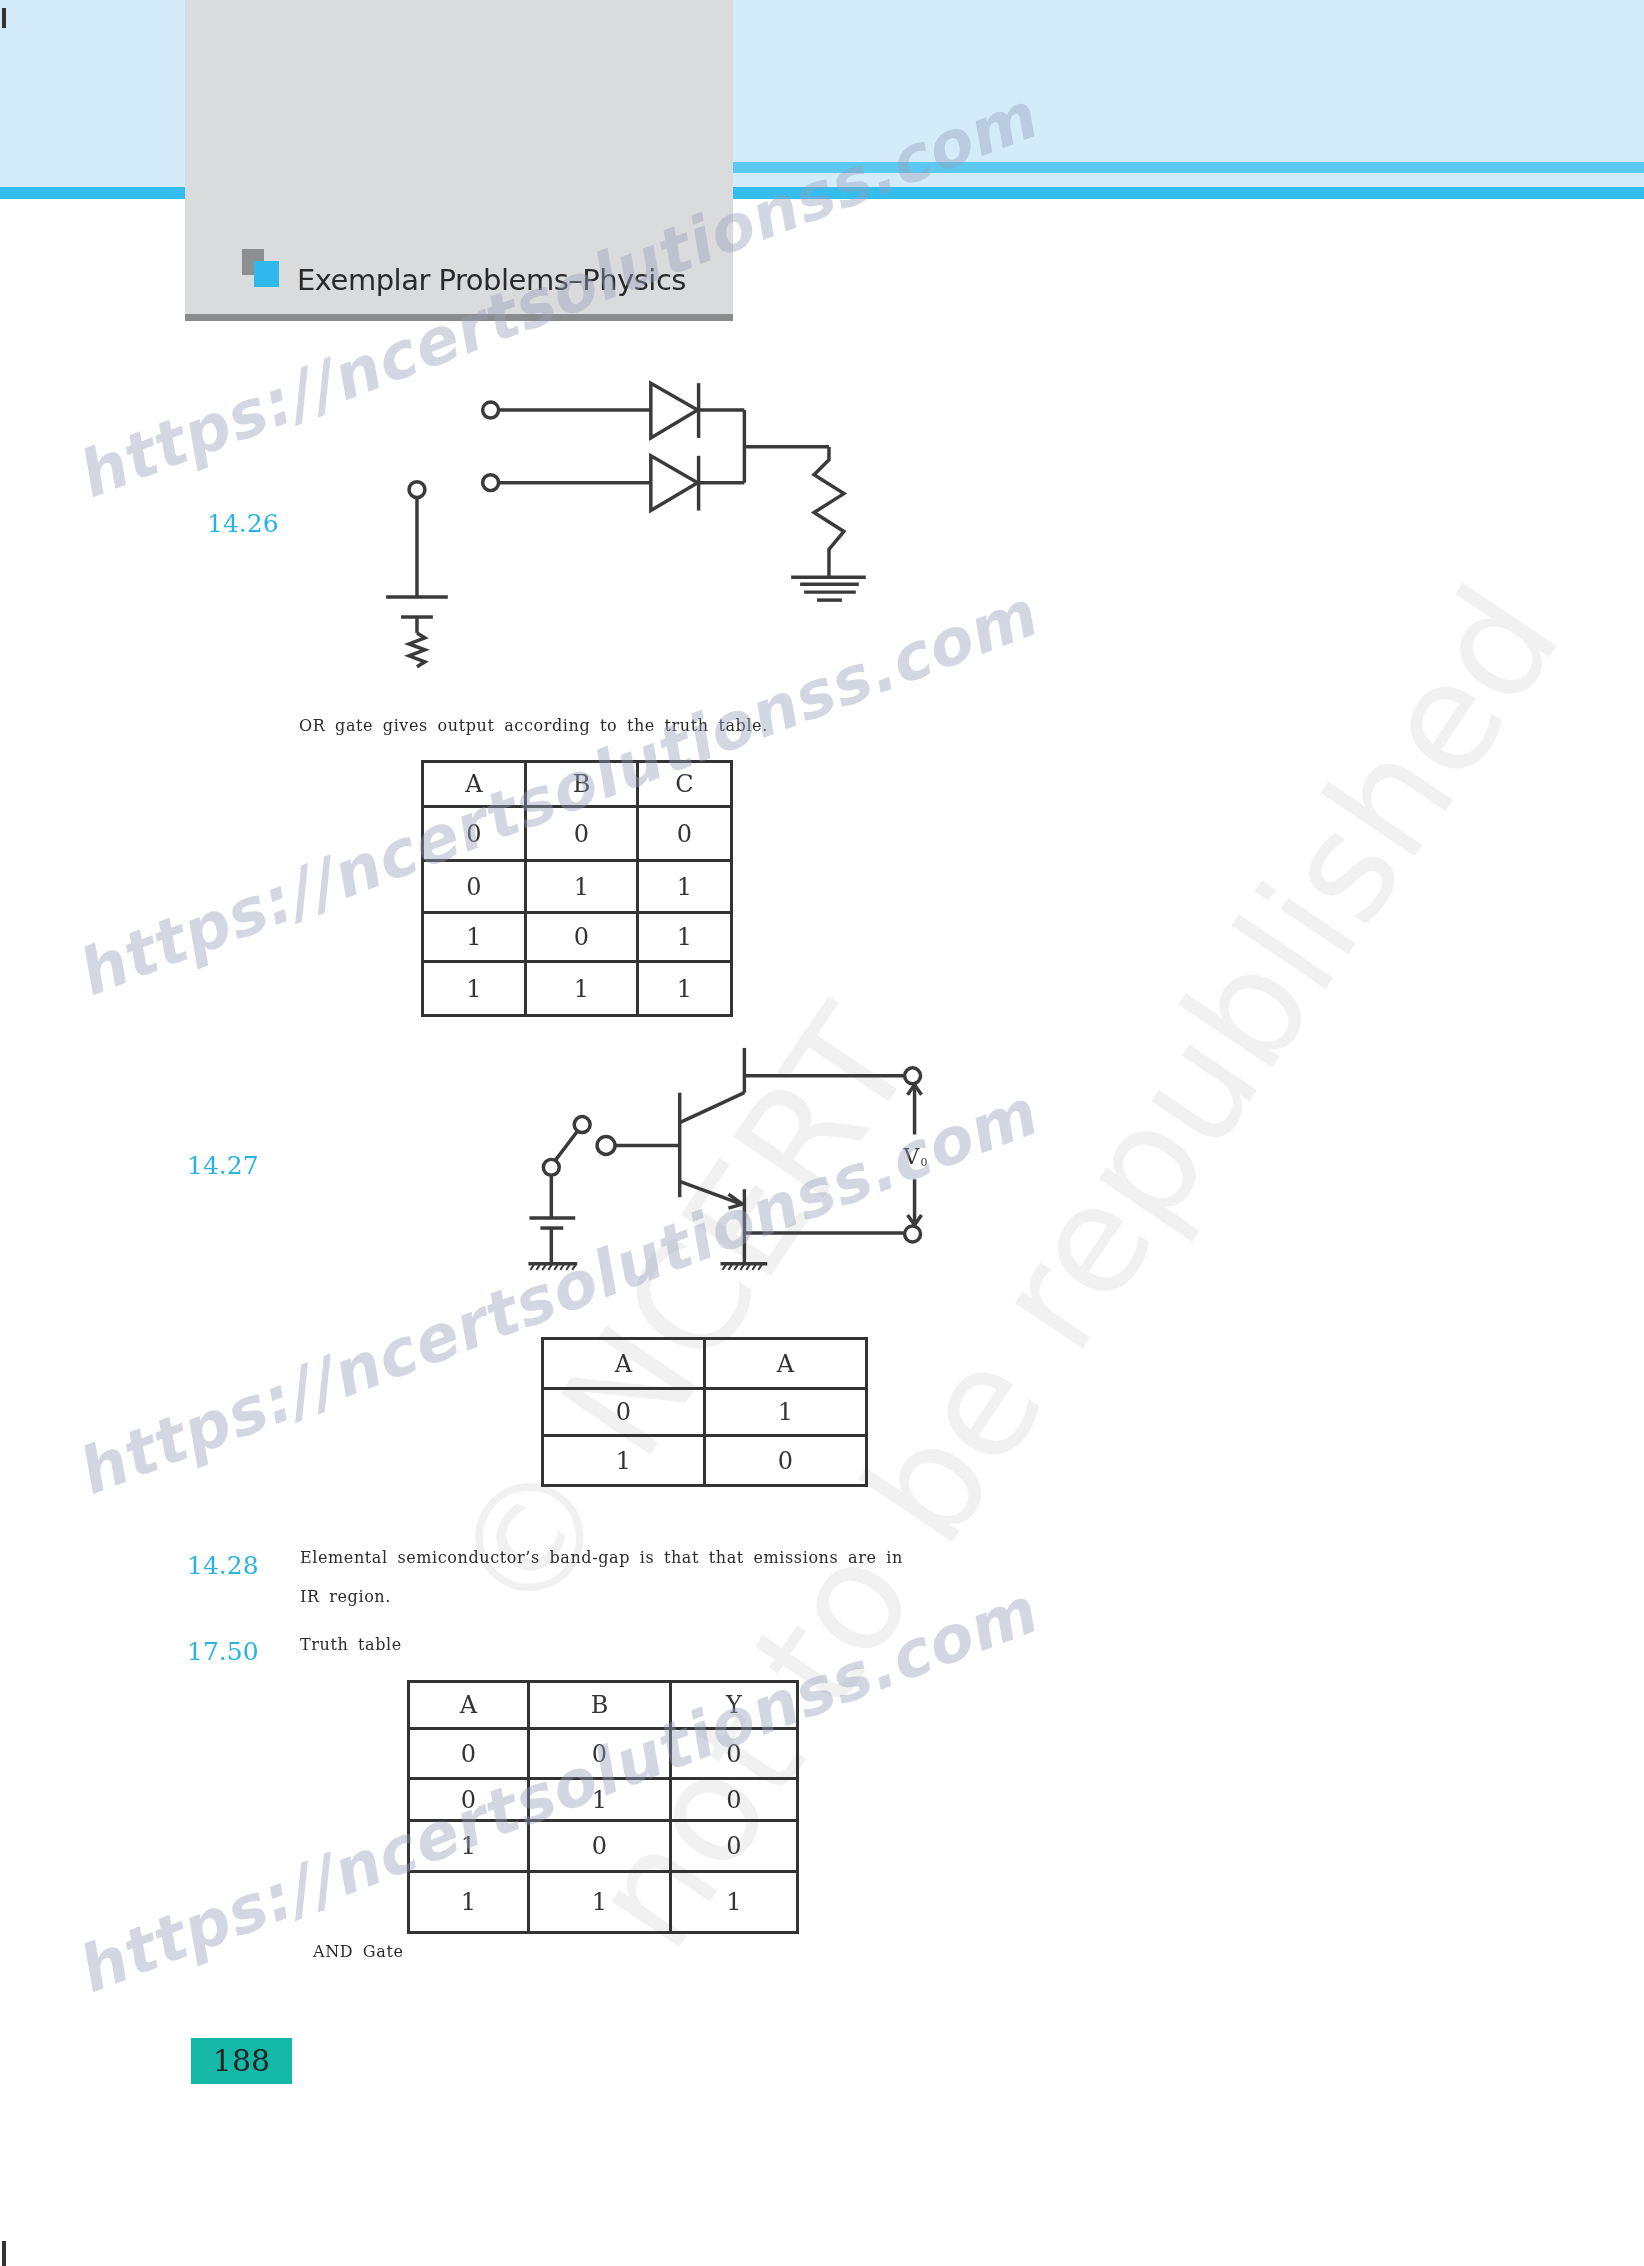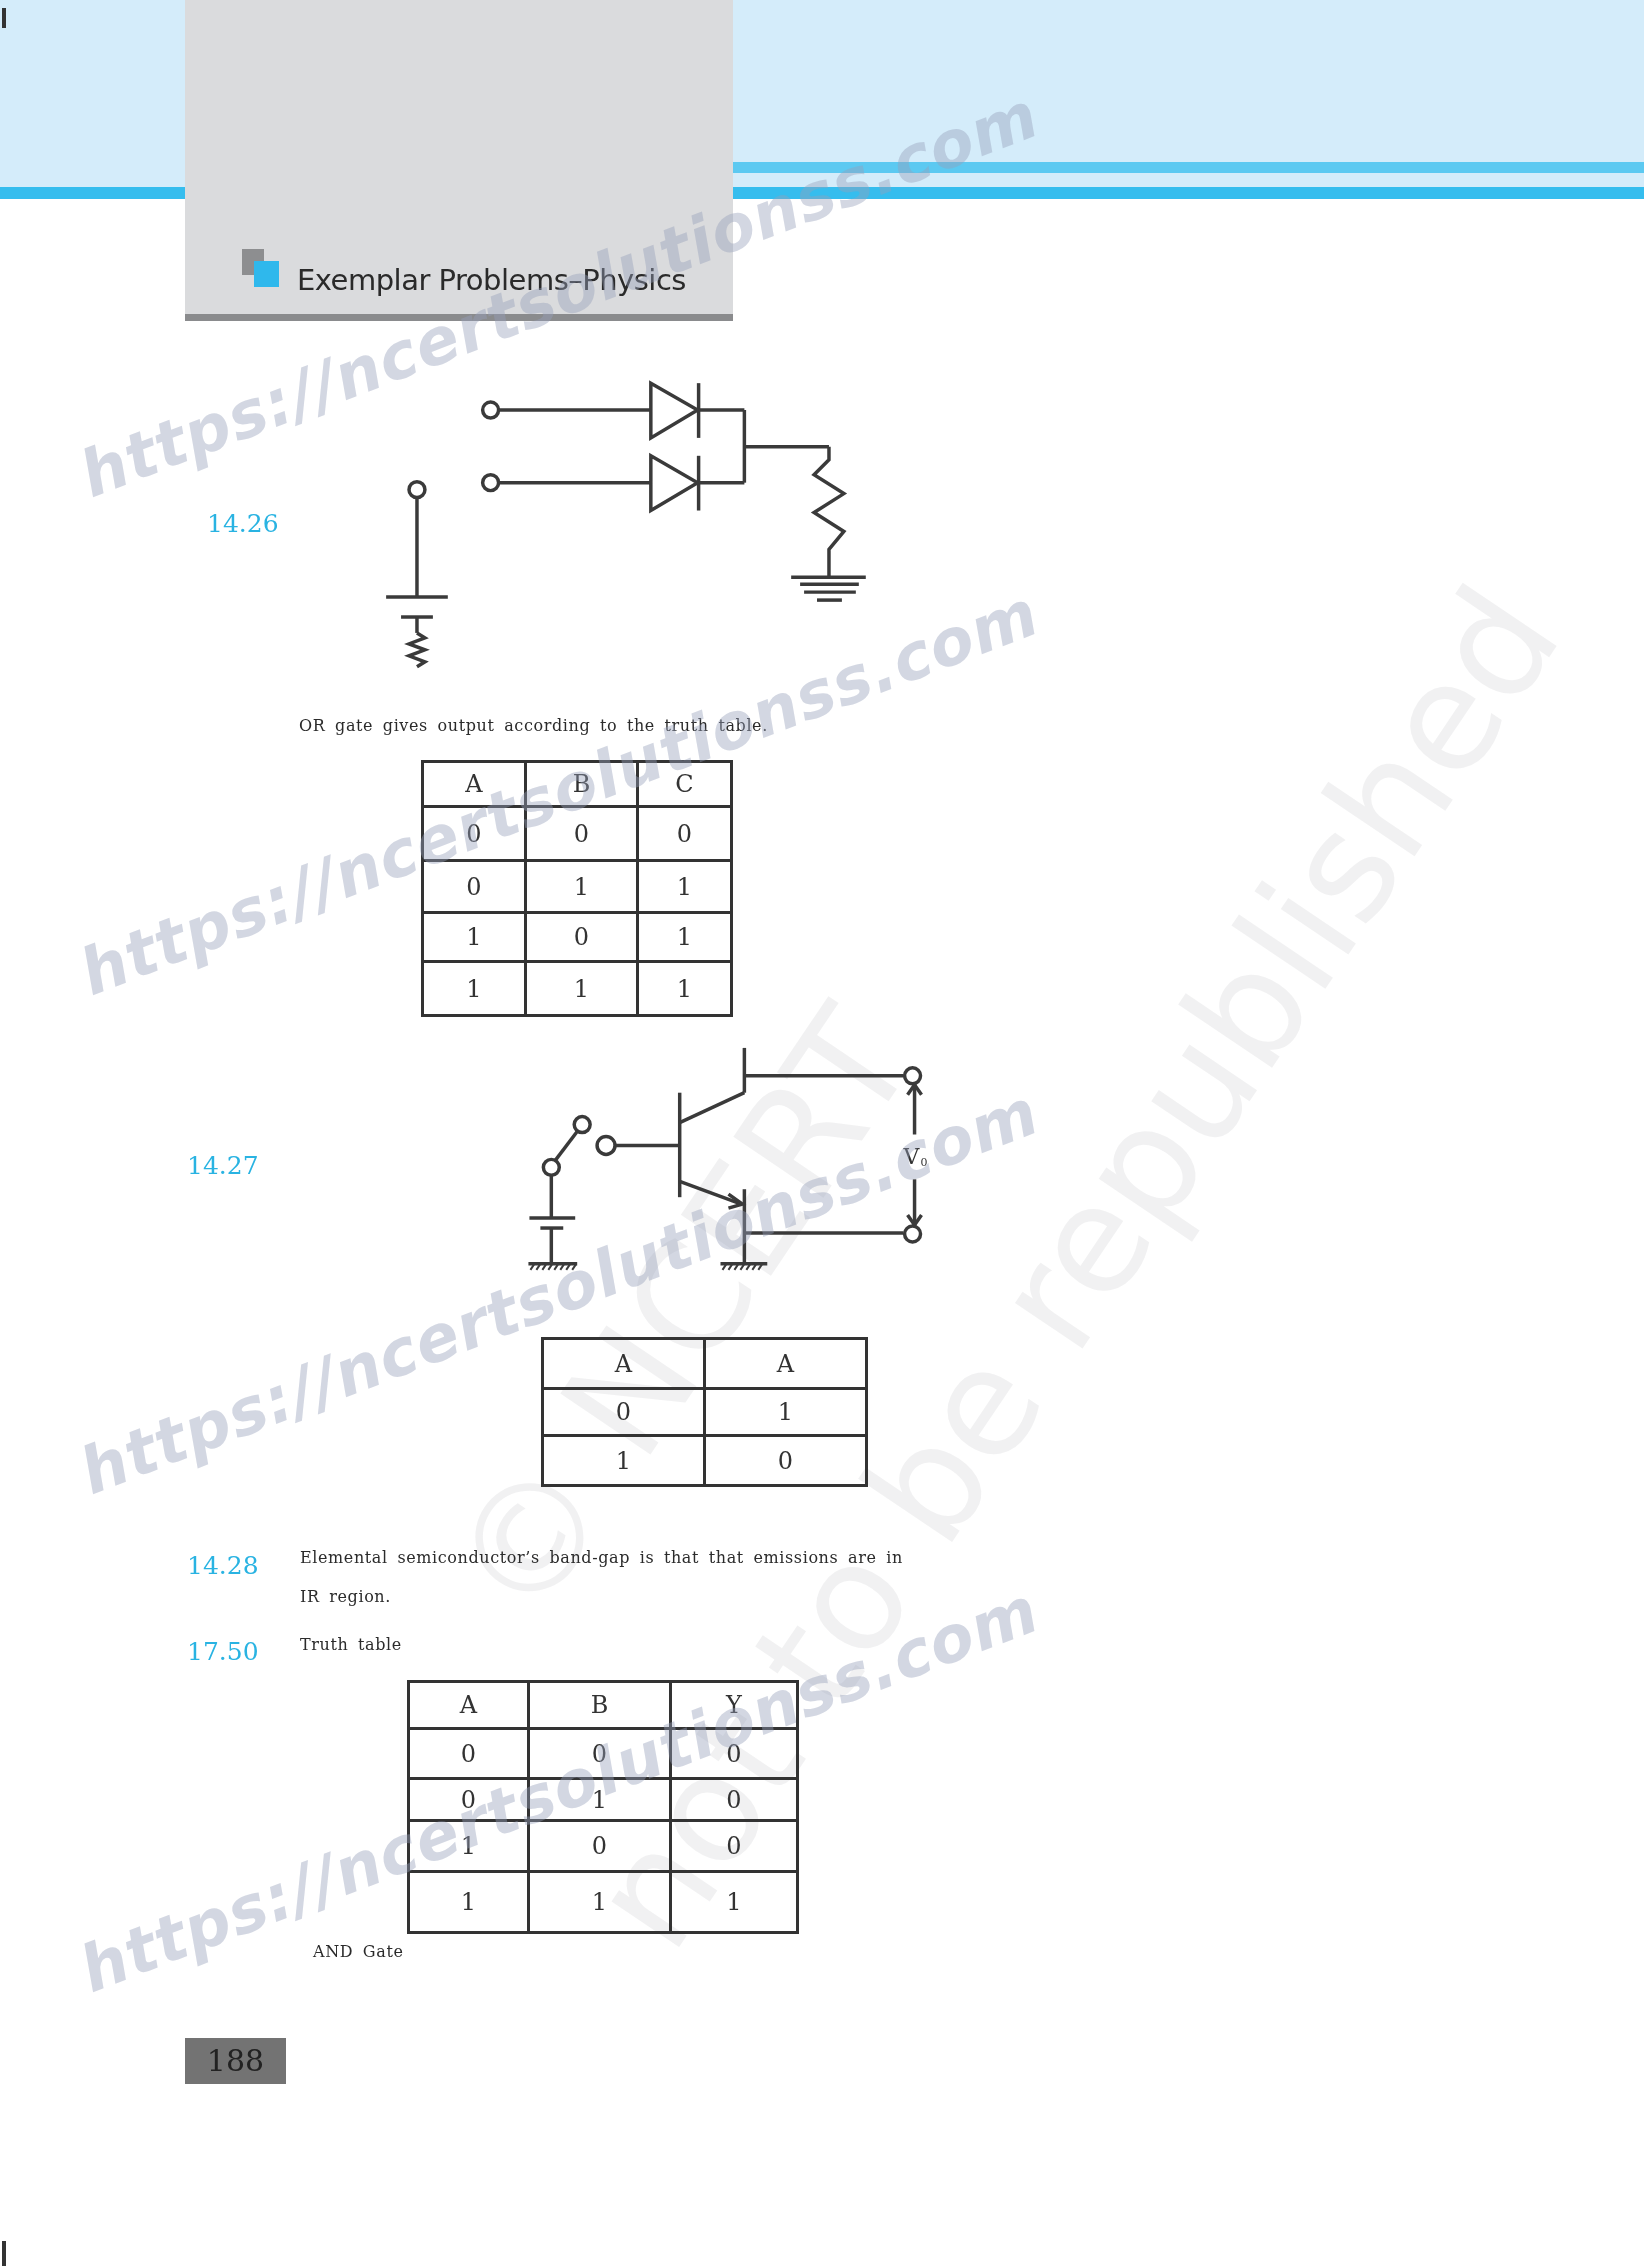--- a/index.html
+++ b/index.html
@@ -33,21 +33,21 @@
   .body-text { font-size: 16px; color: #2b2b2b; white-space: nowrap; letter-spacing: 0.6px; word-spacing: 4px; }
 
   
   table.tt { position: absolute; border-collapse: collapse; font-family: "DejaVu Serif", serif; }
   table.tt td {
     border: 3px solid #333; text-align: center; font-size: 24px; color: #333;
     padding: 0; font-weight: normal;
   }
 
   .page-num {
-    left: 185px; top: 2038px; width: 101px; height: 46px; background: #737373;
+    left: 191px; top: 2038px; width: 101px; height: 46px; background: #14b8a6;
     font-size: 30px; color: #222; text-align: center; line-height: 46px;
   }
 
   
   .wm {
     font-family: "DejaVu Sans", sans-serif; font-weight: bold; font-style: italic;
     color: rgba(150,160,185,0.42); font-size: 64px; white-space: nowrap;
     transform-origin: 0 0; transform: rotate(-21deg); letter-spacing: 1px;
     pointer-events: none;
   }

